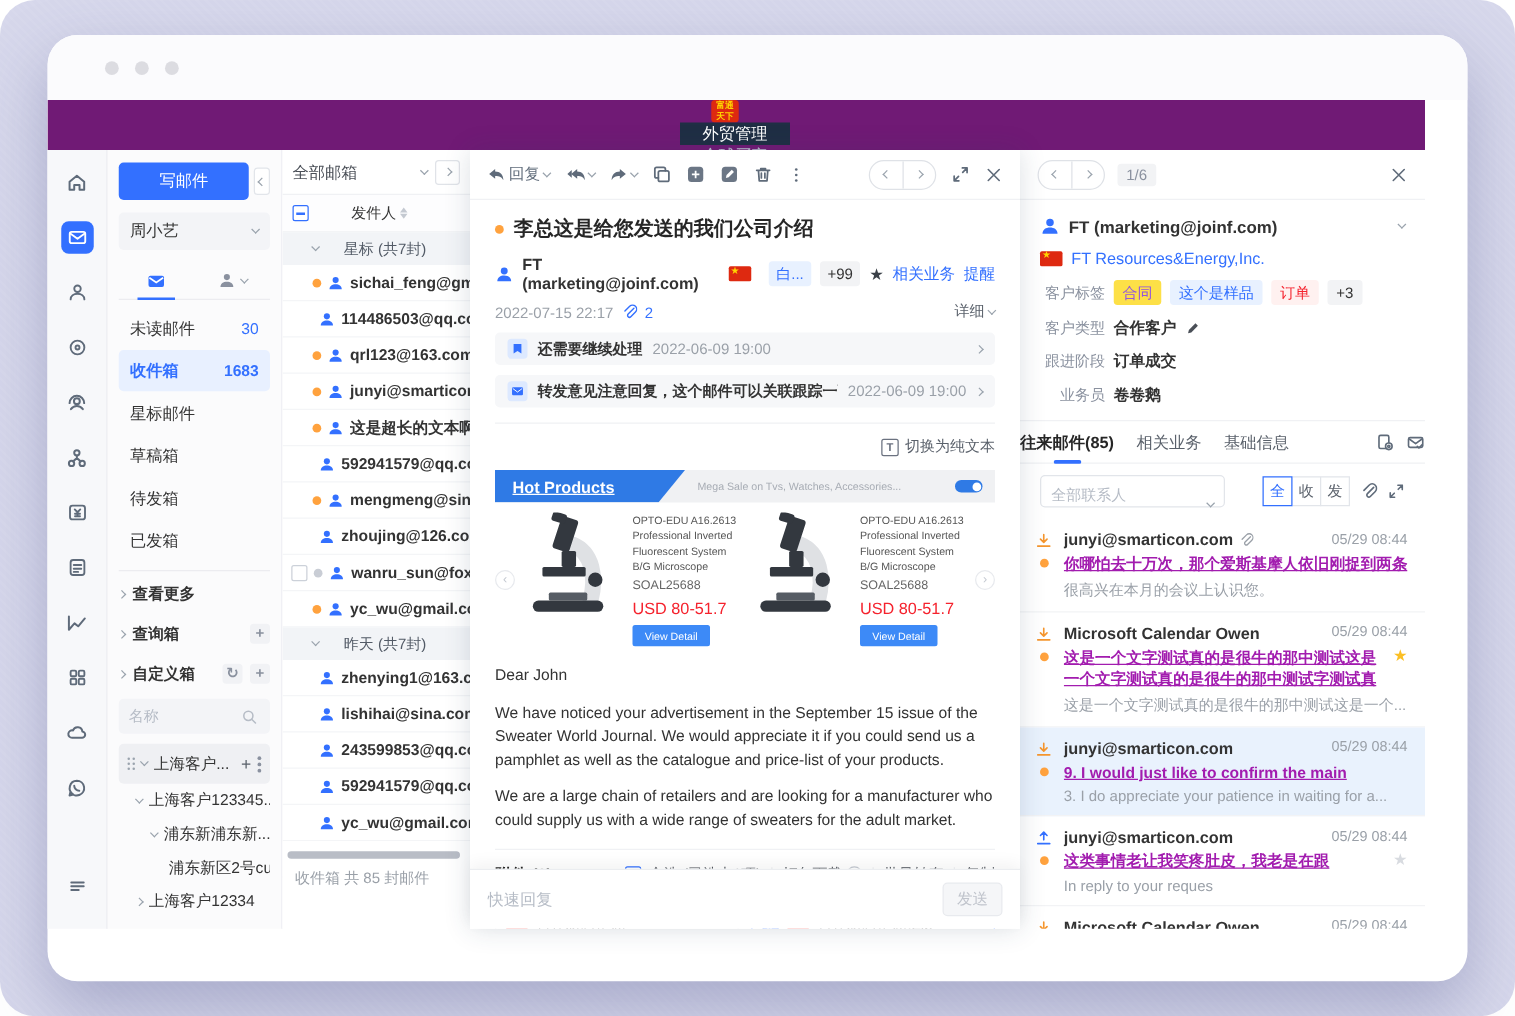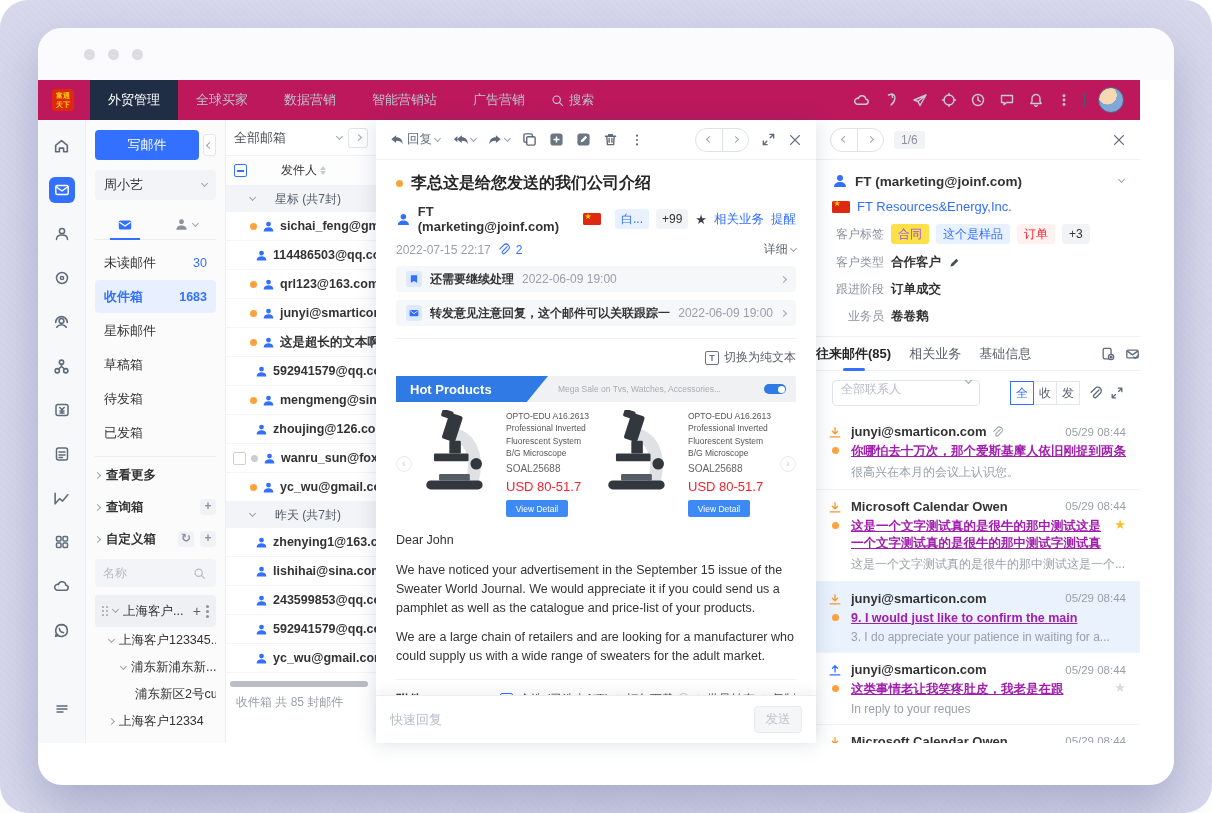--- a/index.html
+++ b/index.html
@@ -7,21 +7,21 @@
 body { font-family:"Liberation Sans","DejaVu Sans",sans-serif; background:#fff; position:relative; overflow:hidden; }
 .backdrop { position:absolute; inset:0; background:#d6d7eb; border-radius:28px;
   background-image:repeating-linear-gradient(45deg, rgba(255,255,255,.05) 0 2px, transparent 2px 5px); }
 .window { position:absolute; left:38px; top:28px; width:1136px; height:757px; background:#fff;
   border-radius:24px; box-shadow:0 22px 50px rgba(80,85,140,.35); overflow:hidden; }
 .winbar { height:52px; display:flex; align-items:center; padding-left:46px; gap:13px; background:#fbfbfd; }
 .windot { width:11px; height:11px; border-radius:50%; background:#dcdce1; }
 .app { position:absolute; left:0; top:52px; width:1102px; height:663px; background:#fff; }
 
 
-.navbar { height:40px; background:#be185d; display:flex; align-items:center; padding:0 16px 0 14px; color:#bac3cf; }
+.navbar { height:40px; background:#701a75; display:flex; align-items:center; padding:0 16px 0 14px; color:#bac3cf;flex-direction:column; }
 .logo { width:22px; height:22px; background:#de2910; border-radius:3px; color:#ffd400; font-weight:bold;
   font-size:7px; line-height:1.3; display:flex; flex-direction:column; align-items:center; justify-content:center; margin-right:16px; }
 .ntab { height:40px; display:flex; align-items:center; padding:0 18px; font-size:13px; cursor:default; }
 .ntab.active { background:#1f2e44; color:#fff; }
 .nsearch { display:flex; align-items:center; gap:5px; margin-left:8px; font-size:12.5px; }
 .nright { margin-left:auto; display:flex; align-items:center; gap:13px; }
 .ndiv { width:1px; height:14px; background:#4a5a70; }
 .avatar { width:26px; height:26px; border-radius:50%;
   background:radial-gradient(circle at 35% 30%, #f6d9b2 0 40%, #7fa8d9 41% 100%); border:1px solid #55657c; }
 
@@ -118,21 +118,21 @@
 .chip.gray { background:#f2f3f5; color:#333; }
 .blink { color:#3370ff; font-size:12.5px; flex:none; }
 .date-row { margin-top:7px; display:flex; align-items:center; gap:6px; font-size:12px; color:#9aa0a8; }
 .notice { margin-top:8px; height:26px; background:#f6f7f9; border-radius:4px; display:flex; align-items:center; gap:8px; padding:0 10px; font-size:12px; }
 .notice .nic { width:16px; height:16px; background:#dde9ff; border-radius:3px; display:flex; align-items:center; justify-content:center; flex:none; }
 .notice b { color:#333; font-weight:bold; white-space:nowrap; overflow:hidden; }
 .notice .ndate { color:#9aa0a8; flex:none; }
 .plain-row { margin-top:12px; padding-top:10px; border-top:1px solid #f0f1f4; display:flex; justify-content:flex-end; align-items:center; gap:5px; font-size:12px; color:#5a616b; }
 .ticon { width:14px; height:14px; border:1.2px solid #6b7280; border-radius:2px; font-size:9px; line-height:12px; text-align:center; color:#6b7280; font-weight:bold; }
 .banner { margin-top:10px; display:flex; align-items:center; height:26px; background:#f0f1f3; }
-.ribbon { height:26px; width:152px; background:#2f7ae5; color:#fff; font-weight:bold; font-size:13px; display:flex; align-items:center; padding-left:14px; clip-path:polygon(0 0,100% 0,86% 100%,0 100%); flex:none; }
+.ribbon { height:26px; width:152px; background:#2f7ae5; color:#fff; font-weight:bold; font-size:13px; display:flex; align-items:center; padding-left:14px; clip-path:polygon(0 0,100% 0,86% 100%,0 100%); flex:none;text-decoration:underline; }
 .banner .sub { flex:1; font-size:8.5px; color:#a7acb4; padding-left:10px; white-space:nowrap; overflow:hidden; }
 .toggle { width:22px; height:10px; background:#2f7ae5; border-radius:5px; position:relative; margin-right:10px; flex:none; }
 .toggle::before { content:""; position:absolute; right:1.5px; top:1.5px; width:7px; height:7px; background:#fff; border-radius:50%; }
 .products { margin-top:8px; display:flex; align-items:center; gap:4px; }
 .arrowc { width:16px; height:16px; border-radius:50%; border:1px solid #e8eaee; color:#c4c9d1; font-size:10px; display:flex; align-items:center; justify-content:center; flex:none; }
 .pcard { flex:1; display:flex; gap:8px; }
 .pinfo { flex:1; }
 .pname { font-size:8.5px; color:#555; line-height:1.45; }
 .psku { font-size:10px; color:#666; margin-top:4px; }
 .pprice { font-size:13px; font-weight:normal; color:#f5222d; margin-top:5px; }
@@ -172,21 +172,21 @@
 .tag.purple { background:#fde047; color:#9254de; }
 .tag.blue { background:#e8f1ff; color:#3370ff; }
 .tag.red { background:#fff1f0; color:#f5222d; }
 .tag.gray { background:#f2f3f5; color:#333; }
 .ctabs { height:34px; display:flex; align-items:center; gap:18px; padding:0 0; border-bottom:1px solid #f0f1f4; }
 .ctab { font-size:13px; color:#5a616b; position:relative; height:34px; display:flex; align-items:center; }
 .ctab.active { font-weight:bold; color:#262626; }
 .ctab.active::after { content:""; position:absolute; bottom:0; left:50%; transform:translateX(-50%); width:22px; height:2.5px; border-radius:2px; background:#3370ff; }
 .ctab-ics { margin-left:auto; display:flex; gap:10px; }
 .cfilter { display:flex; align-items:center; gap:8px; padding:9px 16px; }
-.cselect { width:148px; height:26px; border:1px solid #e2e5ea; border-radius:4px; display:flex; align-items:flex-start; justify-content:space-between; padding:0 8px; font-size:12px; color:#b6bcc6; }
+.cselect { width:148px; height:26px; border:1px solid #e2e5ea; border-radius:4px; display:flex; align-items:flex-end; justify-content:space-between; padding:0 8px; font-size:12px; color:#b6bcc6; }
 .seg { display:flex; margin-left:auto; }
 .seg span { width:24px; height:24px; border:1px solid #e2e5ea; font-size:12px; color:#5a616b; display:flex; align-items:center; justify-content:center; margin-left:-1px; background:#fff; }
 .seg span:first-child { margin-left:0; border-color:#3370ff; color:#3370ff; z-index:1; }
 .citem { padding:9px 14px 8px 10px; display:flex; gap:7px; border-bottom:1px solid #f2f3f5; }
 .citem.hl { background:#e9f2fd; }
 .cicol { width:18px; display:flex; flex-direction:column; align-items:center; gap:7px; padding-top:2px; flex:none; }
 .cmain { flex:1; min-width:0; }
 .cline1 { display:flex; align-items:center; gap:5px; }
 .csender { font-weight:bold; color:#333; font-size:13px; white-space:nowrap; overflow:hidden; }
 .ctime { margin-left:auto; color:#9aa0a8; font-size:11.5px; flex:none; }

